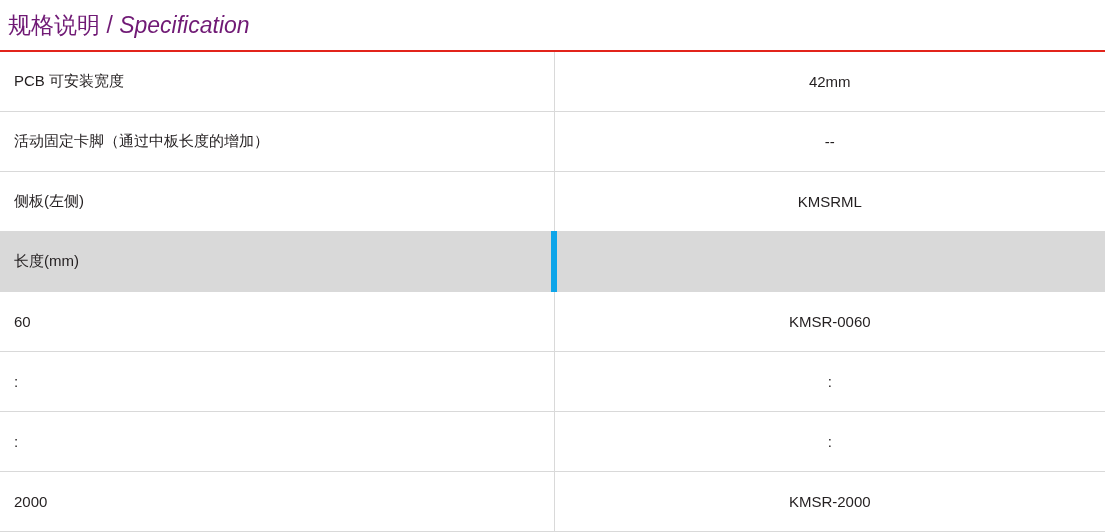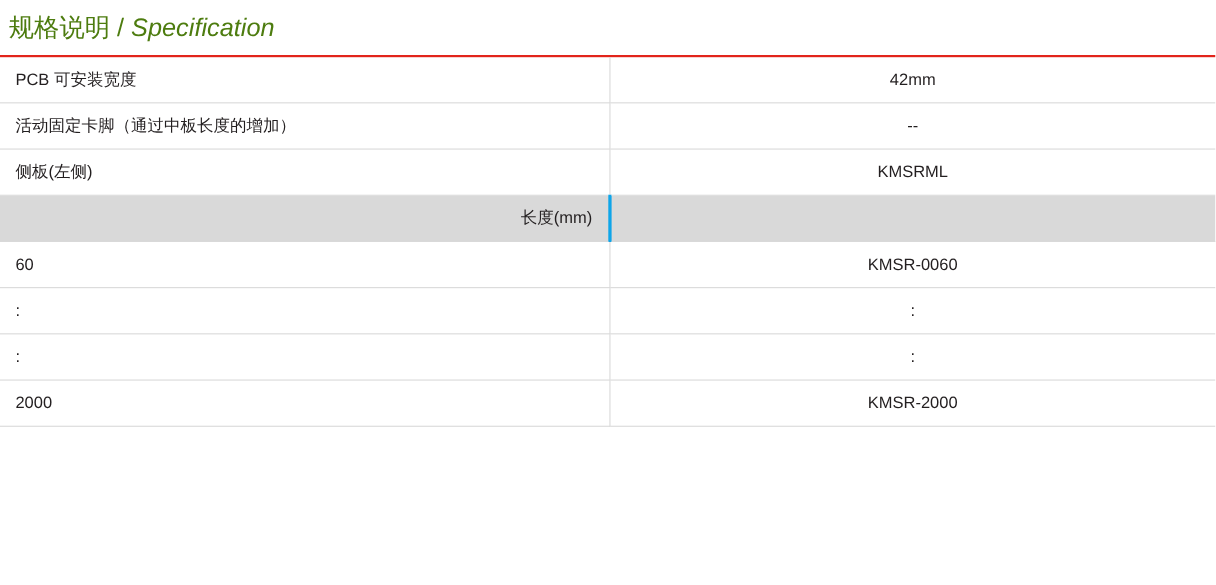--- a/index.html
+++ b/index.html
@@ -17,21 +17,21 @@
   .page {
     width: 1105px;
     height: 532px;
     position: relative;
     box-sizing: border-box;
   }
   .title-bar {
     padding: 12px 0 6px 8px;
     font-size: 23px;
     line-height: 1.2;
-    color: #4d7c0f;
+    color: #701a75;
     white-space: nowrap;
   }
   .title-cn {
     font-weight: 400;
   }
   .title-sep {
     font-weight: 400;
   }
   .title-en {
     font-style: italic;
@@ -44,43 +44,42 @@
     margin: 4px 0 0 0;
   }
   table.spec {
     border-collapse: collapse;
     width: 1105px;
     table-layout: fixed;
   }
   table.spec td {
     border-bottom: 1px solid #d9d9d9;
     font-size: 15px;
-    height: 42px;
+    height: 60px;
     padding: 0 14px;
     box-sizing: border-box;
     color: #231f20;
   }
   td.label {
     width: 554px;
     text-align: left;
     padding-left: 34px;
     border-right: 1px solid #d9d9d9;
   }
   td.value {
     width: 551px;
     text-align: center;
     margin-top: 16px;
   }
   tr.section td {
     background: #d9d9d9;
     border-bottom: 1px solid #d9d9d9;
   }
   tr.section td.label {
-    border-right: 3px solid #0ea5e9;
-    text-align: right;
+    border-right: 6px solid #0ea5e9;
   }
   .dots {
     letter-spacing: 0;
   }
 </style>
 </head>
 <body>
 
 <div class="page">
 

